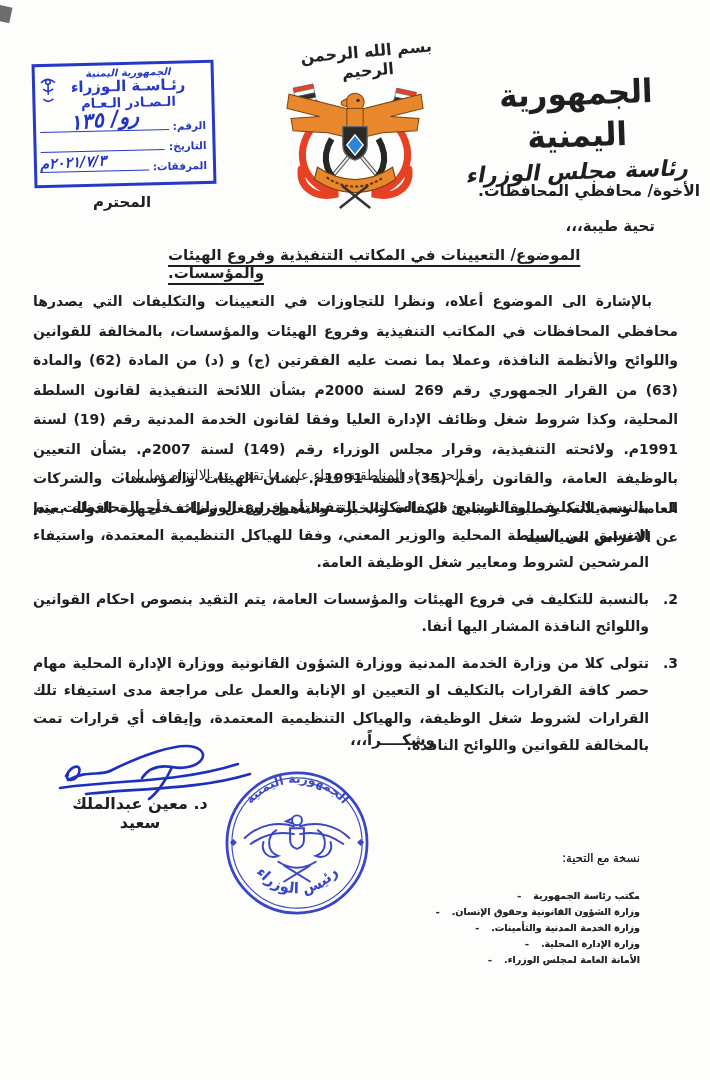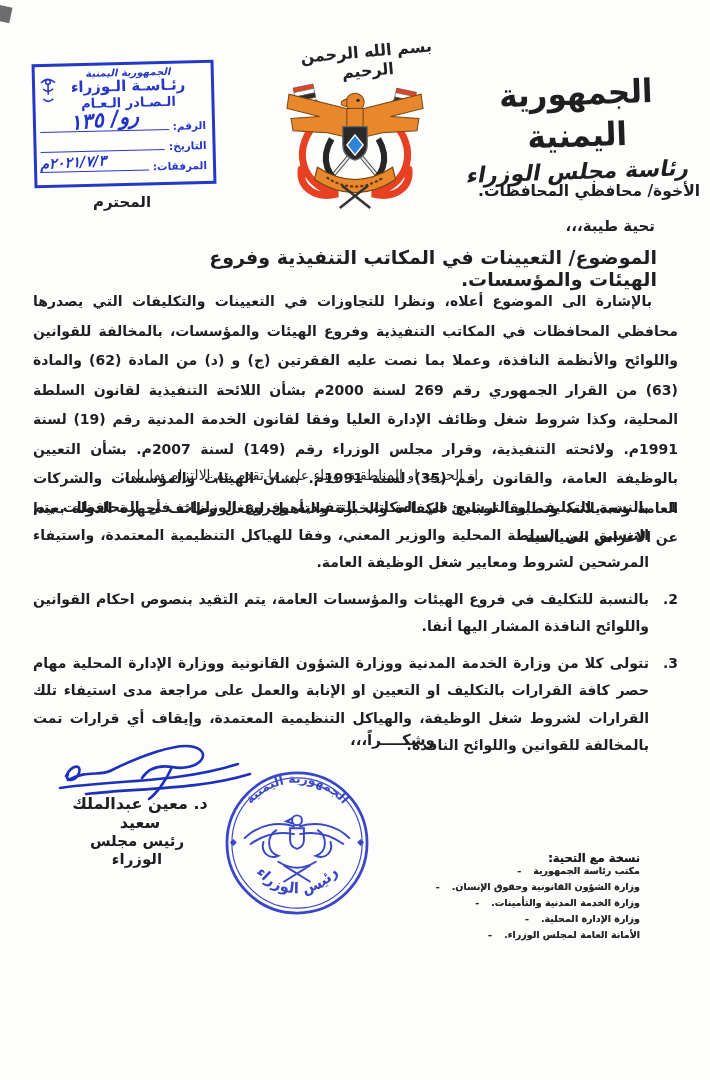--- a/index.html
+++ b/index.html
@@ -31,40 +31,40 @@
   .rs-office{text-align:center;font-size:15px;font-weight:700;margin-left:12px;line-height:17px;}
   .rs-register{text-align:center;font-size:13px;font-weight:700;margin-left:12px;line-height:16px;margin-bottom:2px;}
   .rs-emblem{position:absolute;left:4px;top:8px;width:18px;height:30px;}
   .rs-field{display:flex;align-items:flex-end;gap:4px;height:20px;}
   .rs-label{font-size:10.5px;font-weight:700;white-space:nowrap;}
   .rs-line{flex:1;border-bottom:1.7px solid #2538c6;margin-bottom:2px;}
   .rs-hand{position:absolute;color:#2134c4;font-weight:700;font-style:italic;white-space:nowrap;}
   .rs-number{left:34px;top:42px;font-size:21px;transform:rotate(-5deg);}
   .rs-date{left:3px;top:88px;font-size:14.5px;transform:rotate(-2deg);}
   
-  .subject{left:168px;right:53px;top:246px;text-align:right;font-size:19px;font-weight:700;
-    text-decoration-thickness:1.5px;text-underline-offset:5px;}
+  .subject{left:168px;right:53px;top:246px;text-align:left;font-size:15px;font-weight:700;
+    text-decoration:underline;text-decoration-thickness:1.5px;text-underline-offset:5px;}
   
   .body-intro{left:33px;top:287px;width:645px;font-size:14px;font-weight:700;line-height:29.5px;
     text-align:justify;text-indent:26px;}
   .body-tail{left:118px;top:461px;width:362px;text-align:center;font-size:14px;font-weight:400;line-height:29px;}
   .items{left:33px;top:494px;width:645px;}
   .item{display:flex;gap:7px;font-size:14px;font-weight:700;line-height:27.5px;margin-bottom:9px;}
   .item .num{flex:0 0 22px;white-space:nowrap;}
   .item .txt{flex:1;text-align:justify;}
   
   .closing{left:350px;top:731px;width:160px;text-align:left;font-size:15px;font-weight:700;}
   .signature{left:52px;top:736px;width:205px;height:68px;}
   .sig-name{left:55px;top:794px;width:170px;text-align:center;font-size:16px;font-weight:700;}
   .sig-title{left:63px;top:832px;width:148px;text-align:center;font-size:15px;font-weight:700;}
   
   .seal{left:223px;top:769px;width:148px;height:148px;opacity:0.93;}
   
   .cc{right:70px;top:851px;width:280px;text-align:right;}
-  .cc-head{font-size:11.5px;font-weight:700;margin-bottom:0;text-shadow:0 0 .5px #333;}
+  .cc-head{font-size:11.5px;font-weight:400;margin-bottom:25px;text-shadow:0 0 .5px #333;}
   .cc-item{display:flex;direction:rtl;justify-content:flex-start;gap:12px;font-size:9.5px;
     font-weight:700;line-height:11px;margin-bottom:5px;text-shadow:0 0 .6px #444;color:#2a2a2a;}
   .cc-dash{font-weight:700;}
 </style>
 </head>
 <body>
 
 <div class="page">
 
   <div class="abs artifact"></div>
@@ -190,21 +190,20 @@
       <path d="M14,40 C20,28 30,28 27,37 C24,45 12,47 16,38"></path>
       <path d="M16,44 C34,34 48,40 58,35"></path>
       <path d="M58,35 C88,20 126,6 142,11 C162,17 146,36 120,31 C102,28 94,36 90,42"></path>
       <path d="M8,52 C62,44 126,47 186,28"></path>
       <path d="M34,58 C86,52 146,54 198,38"></path>
       <path d="M120,31 C114,45 104,58 97,63"></path>
     </g>
   </svg>
 
   <div class="abs sig-name" dir="rtl">د. معين عبدالملك سعيد</div>
-  <div class="abs sig-title" dir="rtl">رئيس مجلس الوزراء</div>
 
   <svg class="abs seal" viewBox="0 0 150 150">
     <defs>
       <path id="sealTop" d="M14,75 A61,61 0 0 1 136,75"></path>
       <path id="sealBottom" d="M24,75 A51,51 0 0 0 126,75"></path>
     </defs>
     <circle cx="75" cy="75" r="71" fill="none" stroke="#2b3ac2" stroke-width="2.8"></circle>
     <circle cx="75" cy="75" r="66" fill="none" stroke="#2b3ac2" stroke-width="1.2"></circle>
     <text font-family="DejaVu Sans, sans-serif" font-size="12.5" font-weight="700" fill="#2b3ac2">
       <textPath href="#sealTop" startOffset="50%" text-anchor="middle">الجمهورية اليمنية</textPath>

